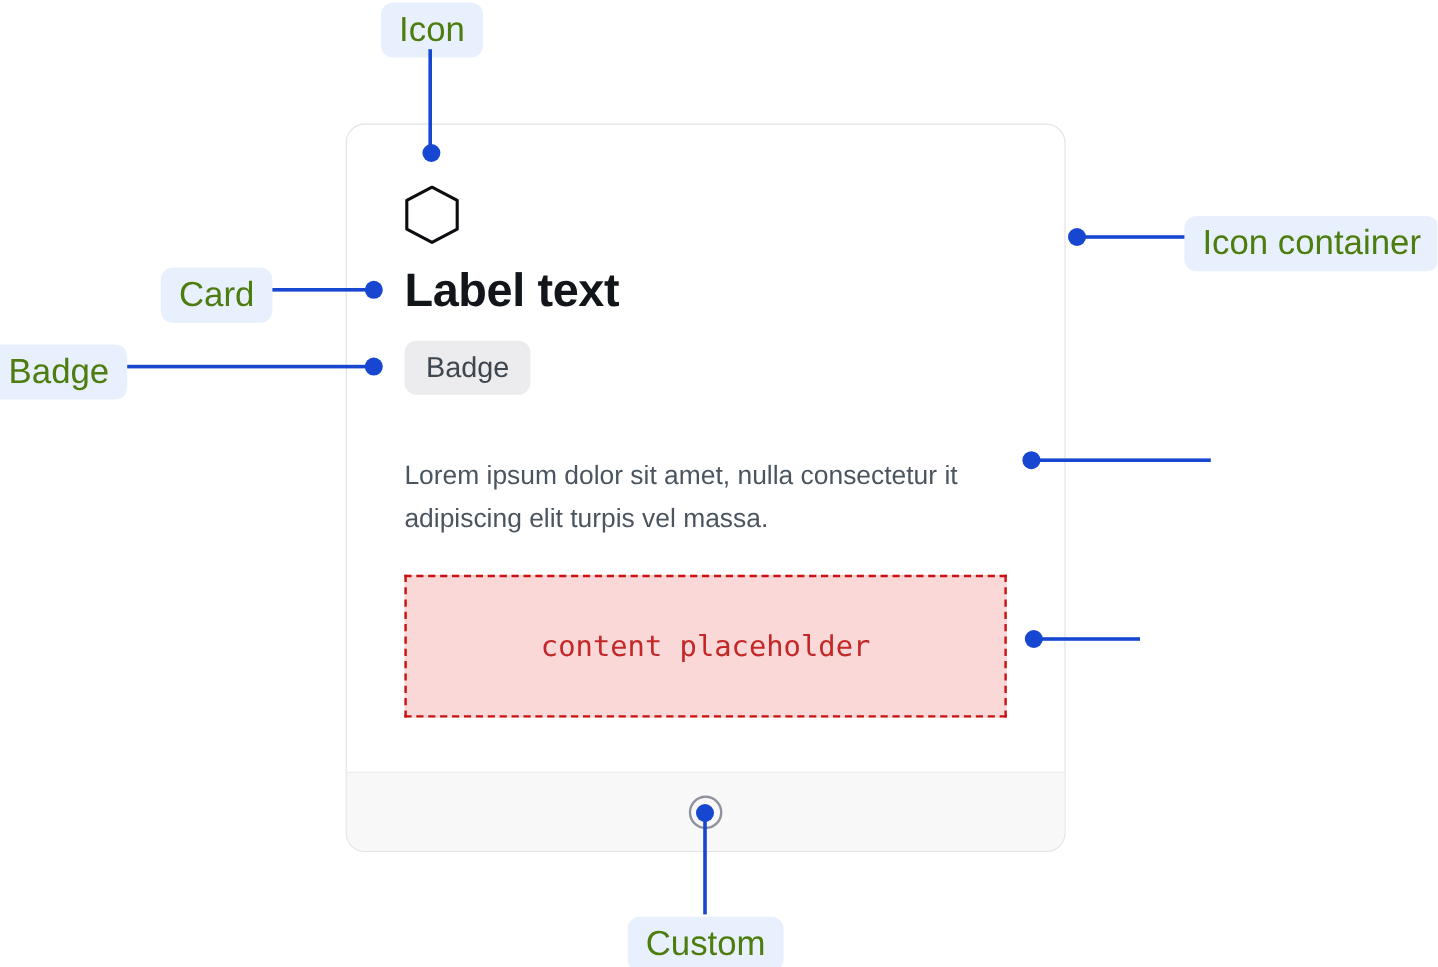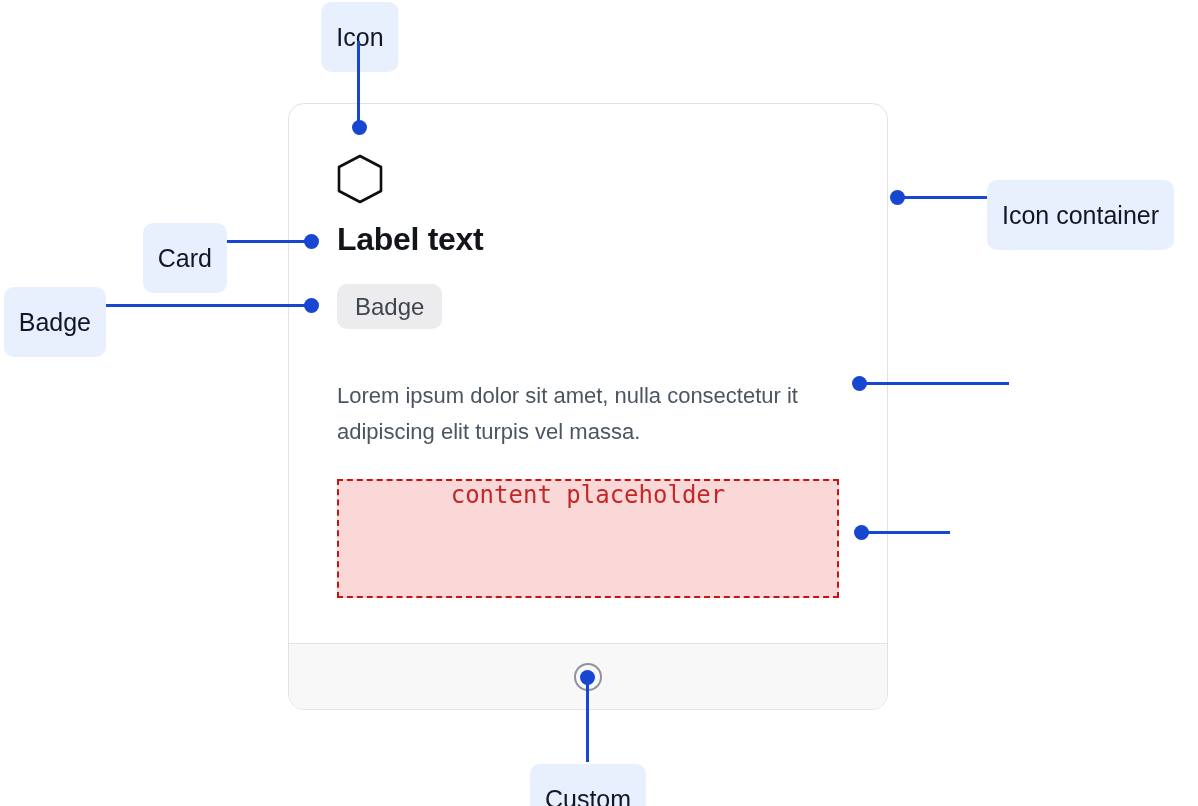--- a/index.html
+++ b/index.html
@@ -7,65 +7,65 @@
     position:relative;
     width:1198px;height:806px;
     background:#ffffff;
     font-family:"Liberation Sans", sans-serif;
     overflow:hidden;
   }
   
   .pill{
     position:absolute;
     background:#e8f0fd;
-    color:#0f172a;
-    font-size:25px;
+    color:#4d7c0f;
+    font-size:29px;
     height:38px;line-height:38px;
-    padding:16px 15px;
+    padding:4px 15px;
     border-radius:10px;
     white-space:nowrap;
   }
   .line{position:absolute;background:#1747d1;}
   .dot{position:absolute;width:15px;height:15px;border-radius:50%;background:#1747d1;}
 
   
   .card{
     position:absolute;
     left:288px;top:103px;
     width:600px;height:607px;
     box-sizing:border-box;
     background:#ffffff;
     border:1px solid #e3e3e7;
     border-radius:16px;
   }
   .card-icon{position:absolute;left:48px;top:50px;}
   .card-title{
     position:absolute;left:48px;top:117px;
-    font-size:32px;font-weight:700;color:#12151a;
+    font-size:39px;font-weight:700;color:#12151a;
     letter-spacing:-0.3px;
   }
   .badge{
     position:absolute;left:48px;top:180px;
     display:inline-block;
     background:#ececee;color:#3e4650;
     font-size:24px;height:45px;line-height:45px;
     padding:0 18px;border-radius:10px;
   }
   .desc{
     position:absolute;left:48px;top:252px;
     width:470px;
     font-size:22px;line-height:36px;color:#4b5560;
   }
   .placeholder{
     position:absolute;left:48px;top:375px;
     width:502px;height:119px;
     box-sizing:border-box;
     background:#fbd8d8;
     border:2px dashed #cc1111;
-    display:flex;justify-content:center;
+    display:flex;align-items:center;justify-content:center;
   }
   .placeholder span{
     font-family:"DejaVu Sans Mono", monospace;
     font-size:24px;color:#c32727;
   }
   .card-footer{
     position:absolute;left:0;right:0;bottom:0;height:65px;
     background:#f8f8f9;
     border-top:1px solid #e4e4e8;
     border-radius:0 0 15px 15px;

